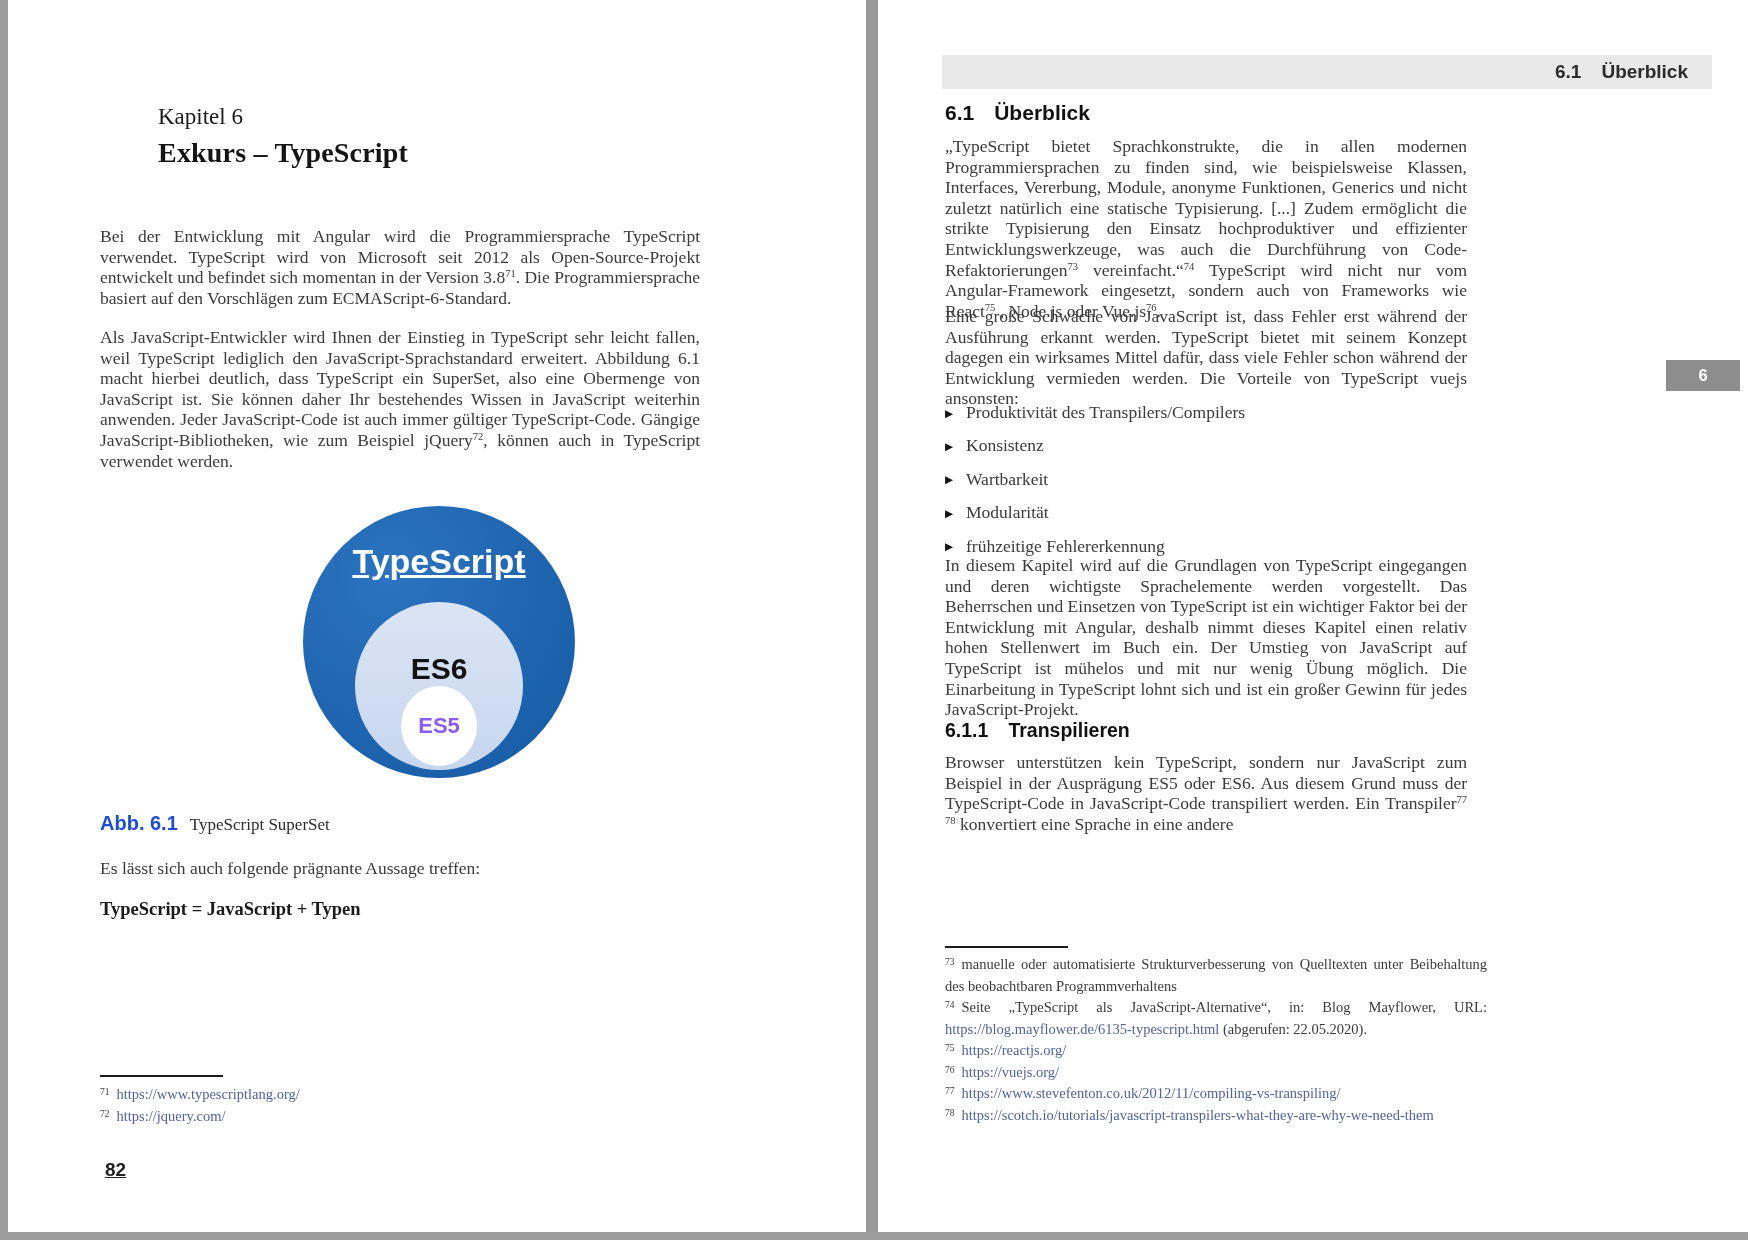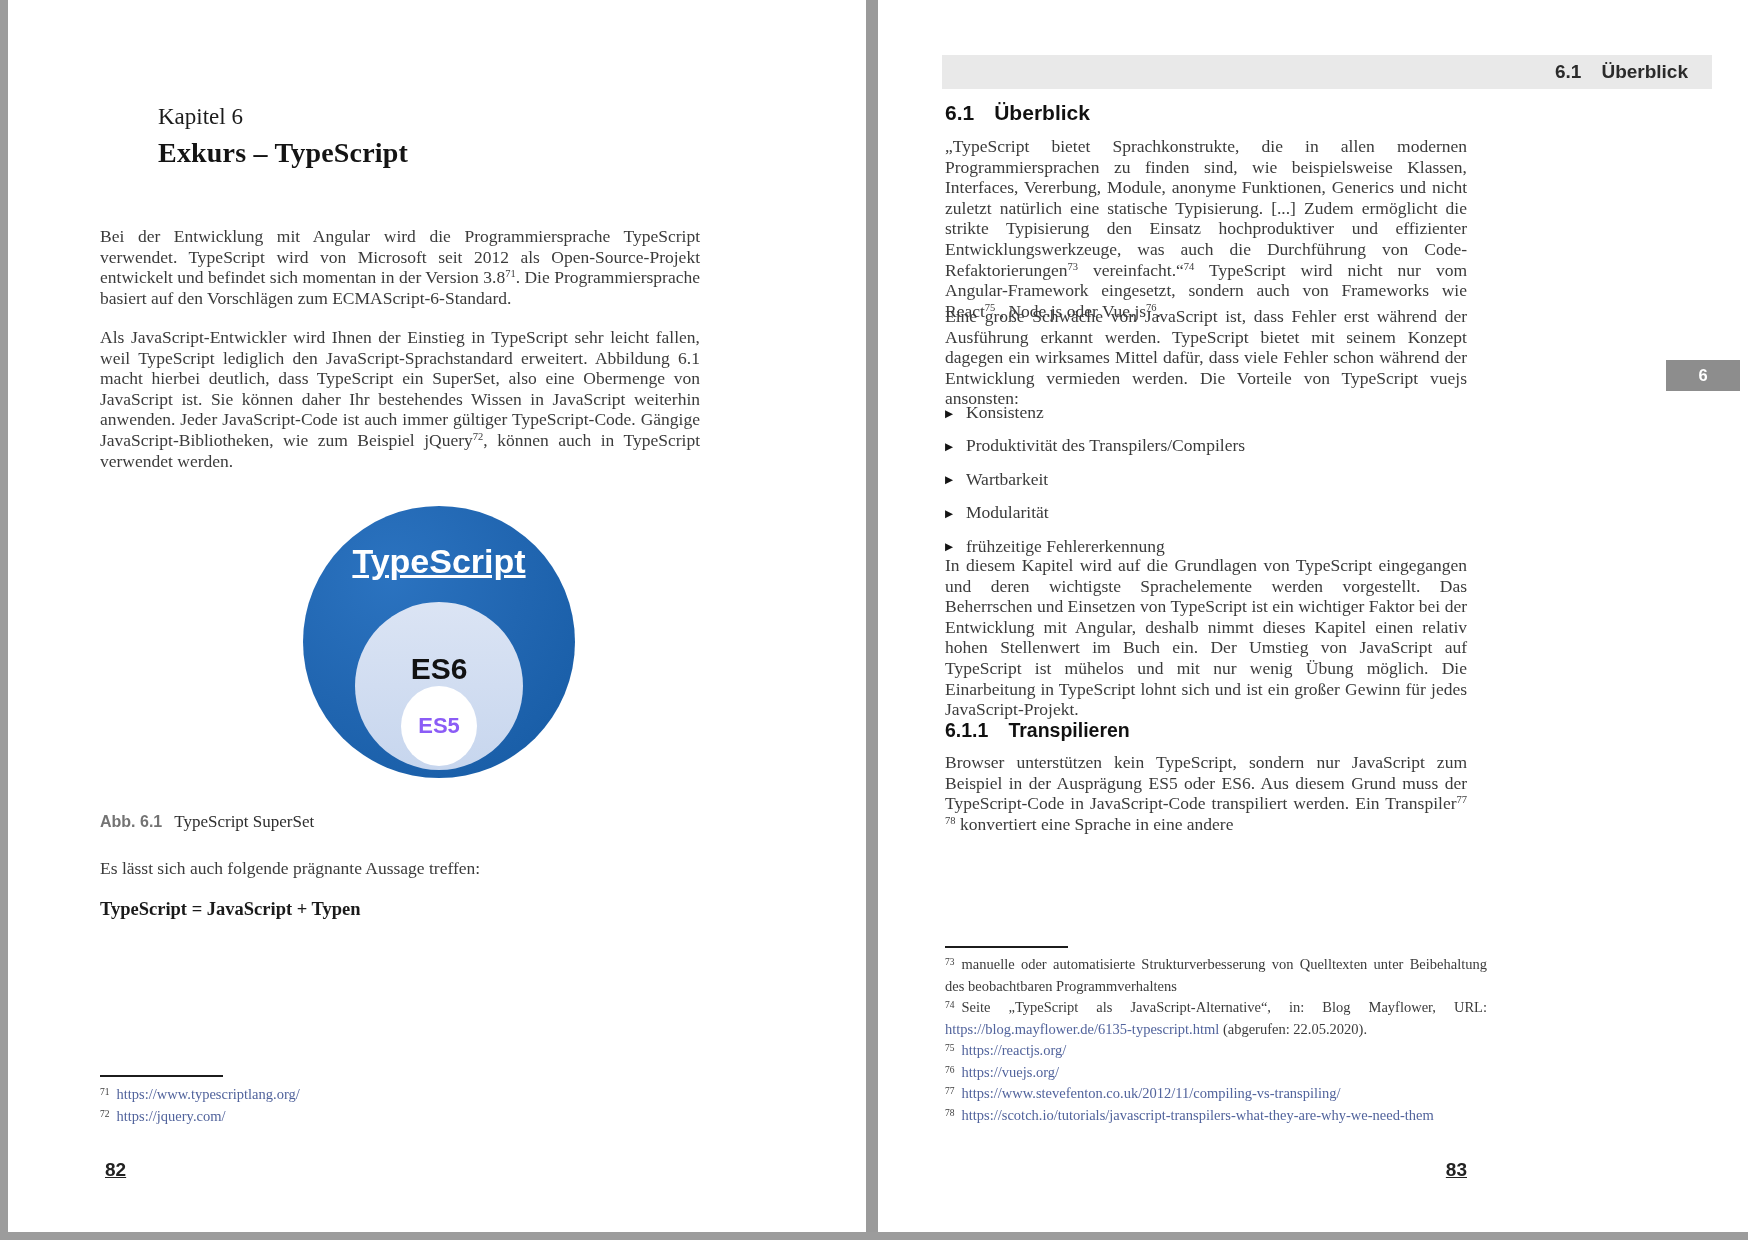--- a/index.html
+++ b/index.html
@@ -56,21 +56,21 @@
     background:#ffffff; display:flex; align-items:center; justify-content:center;
   }
   .label-es5 {
     font-family:"Liberation Sans","DejaVu Sans",sans-serif;
     font-weight:bold; font-size:22px; color:#8b5cf6;
   }
 
   .caption { font-size:17px; color:#2e2e2e; }
   .caption .cap-label {
     font-family:"Liberation Sans","DejaVu Sans",sans-serif;
-    font-weight:bold; font-size:16px; color:#737373; margin-right:12px;
+    font-weight:bold; font-size:20px; color:#1d4ed8; margin-right:12px;
   }
 
   
   .fn-rule { border-top:2px solid #1c1c1c; width:123px; }
   .footnotes { font-size:14.5px; line-height:21.5px; color:#3b3b3b; text-align:justify; }
   .footnotes sup { font-size:9.5px; top:-4px; margin-right:7px; }
   a.link { color:#51639c; text-decoration:none; cursor:pointer; }
 
   .page-num {
     font-family:"Liberation Sans","DejaVu Sans",sans-serif;
@@ -158,25 +158,25 @@
       <span>Überblick</span>
     </div>
 
     <div class="abs body-text" style="left:67px; top:136px; width:522px;">„TypeScript bietet Sprachkonstrukte, die in allen modernen Programmiersprachen zu finden sind, wie beispielsweise Klassen, Interfaces, Vererbung, Module, anonyme Funktionen, Generics und nicht zuletzt natürlich eine statische Typisierung. [...] Zudem ermöglicht die strikte Typisierung den Einsatz hochproduktiver und effizienter Entwicklungswerkzeuge, was auch die Durchführung von Code-Refaktorierungen<sup>73</sup> vereinfacht.“<sup>74</sup> TypeScript wird nicht nur vom Angular-Framework eingesetzt, sondern auch von Frameworks wie React<sup>75</sup> , Node.js oder Vue.js<sup>76</sup>.</div>
 
     <div class="abs body-text" style="left:67px; top:306px; width:522px;">Eine große Schwäche von JavaScript ist, dass Fehler erst während der Ausführung erkannt werden. TypeScript bietet mit seinem Konzept dagegen ein wirksames Mittel dafür, dass viele Fehler schon während der Entwicklung vermieden werden. Die Vorteile von TypeScript vuejs ansonsten:</div>
 
     <div class="abs bullet-list">
       <div class="bullet-item">
         <span class="bullet-icon"></span>
+        <span>Produktivität des Transpilers/Compilers</span>
+      </div>
+      <div class="bullet-item">
+        <span class="bullet-icon"></span>
         <span>Konsistenz</span>
-      </div>
-      <div class="bullet-item">
-        <span class="bullet-icon"></span>
-        <span>Produktivität des Transpilers/Compilers</span>
       </div>
       <div class="bullet-item">
         <span class="bullet-icon"></span>
         <span>Wartbarkeit</span>
       </div>
       <div class="bullet-item">
         <span class="bullet-icon"></span>
         <span>Modularität</span>
       </div>
       <div class="bullet-item">
@@ -202,15 +202,14 @@
       <div><sup>75</sup><span><a class="link">https://reactjs.org/</a></span></div>
       <div><sup>76</sup><span><a class="link">https://vuejs.org/</a></span></div>
       <div><sup>77</sup><span><a class="link">https://www.stevefenton.co.uk/2012/11/compiling-vs-transpiling/</a></span></div>
       <div><sup>78</sup><span><a class="link">https://scotch.io/tutorials/javascript-transpilers-what-they-are-why-we-need-them</a></span></div>
     </div>
 
     <div class="abs chapter-tab">
       <span>6</span>
     </div>
 
-    <div class="abs page-num" style="left:67px; top:1159px; width:522px; text-align:right;">83</div>
   </div>
 </div>
 
 </body></html>

